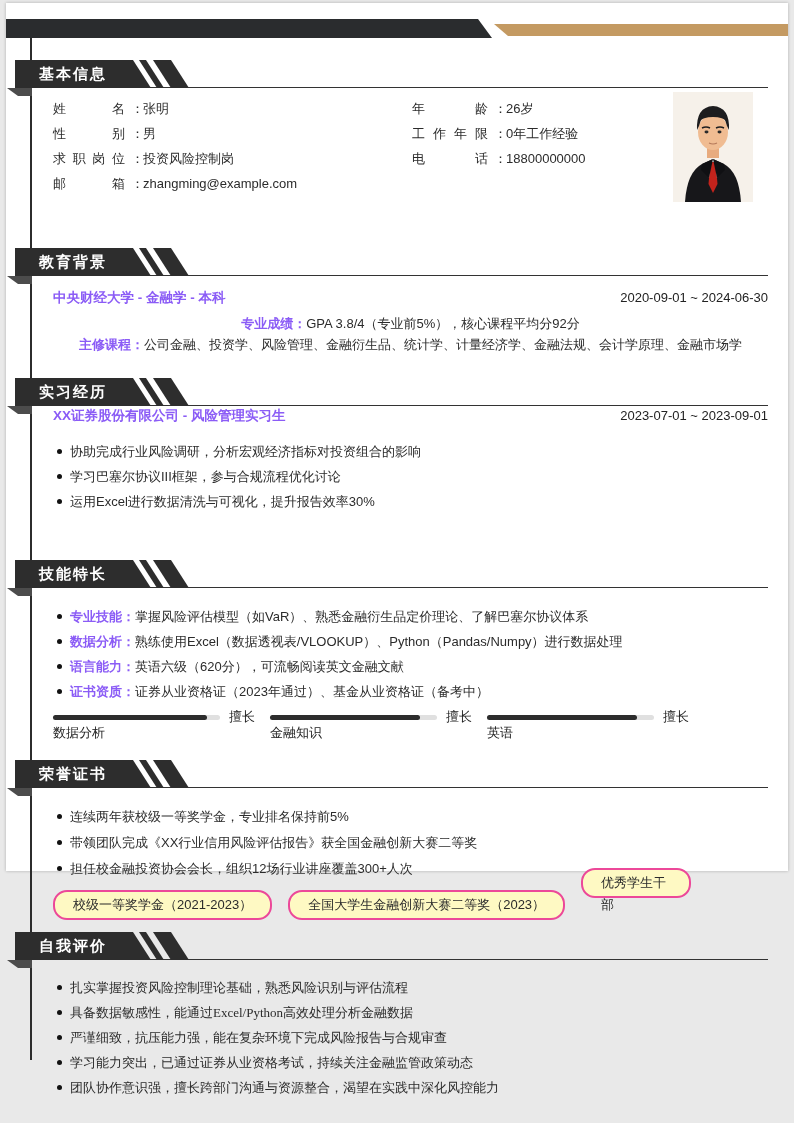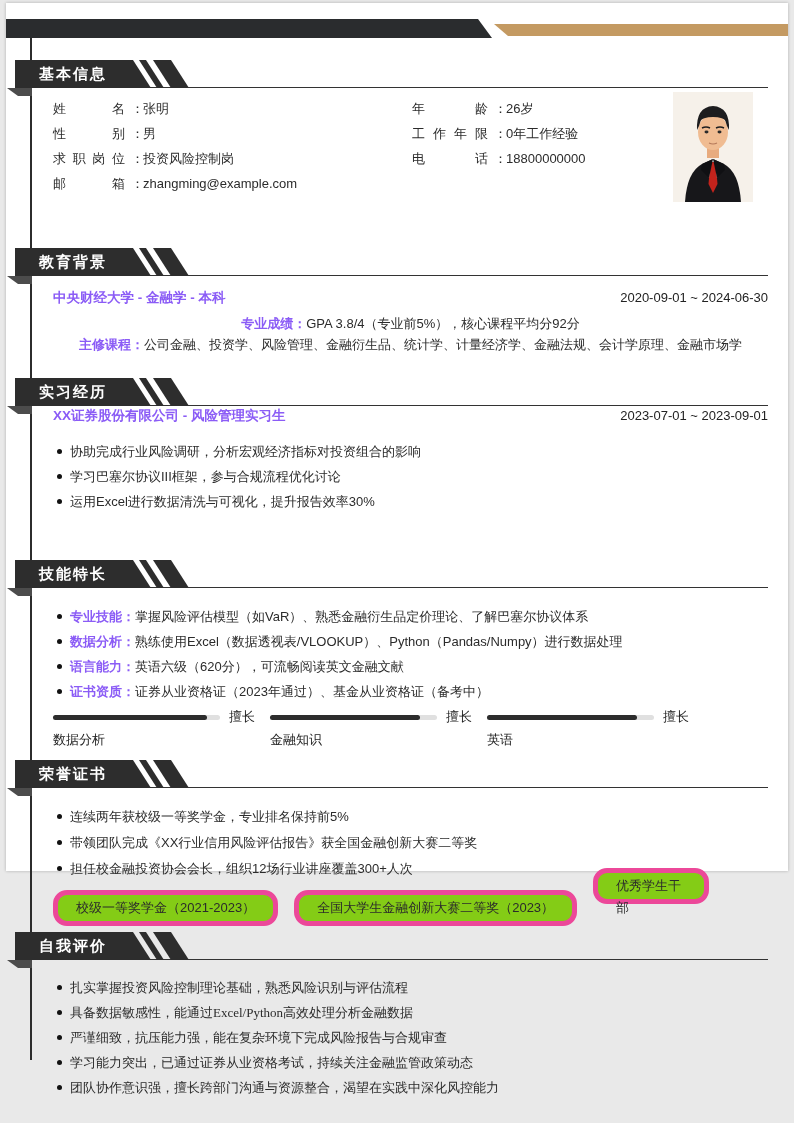--- a/index.html
+++ b/index.html
@@ -65,25 +65,25 @@
   ul.blt li::before{
     content:"";position:absolute;left:4px;top:10px;width:5px;height:5px;border-radius:50%;background:#111;
   }
   
   .bars{display:flex;margin-top:6px;}
   .bar-col{width:217px;}
   .bar-row{display:flex;align-items:center;height:14px;}
   .bar-track{width:167px;height:5px;background:#e0e0e0;border-radius:3px;position:relative;}
   .bar-fill{height:5px;background:#2d2d2d;border-radius:3px;}
   .bar-tag{margin-left:9px;color:#222;}
-  .bar-name{margin-top:7px;color:#222;}
+  .bar-name{color:#222;}
   
   .pills{display:flex;margin-top:8px;}
   .pill{
-    height:26px;border:5px solid #ec4899;border-radius:14px;background:#84cc16;
+    height:26px;border:2px solid #ec4899;border-radius:14px;background:#fef9c3;
     line-height:26px;padding:0 18px;margin-right:16px;white-space:nowrap;color:#2b2b2b;
   }
   .pill.wrap{
     width:70px;white-space:normal;line-height:22px;padding:2px 18px 0 18px;height:24px;
     transform:translateY(-22px);overflow:visible;
   }
 </style>
 </head>
 <body>
 

